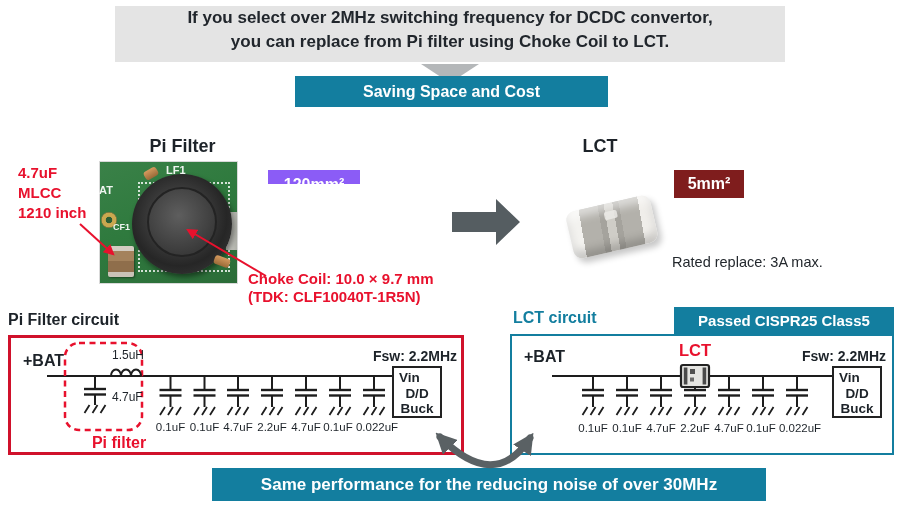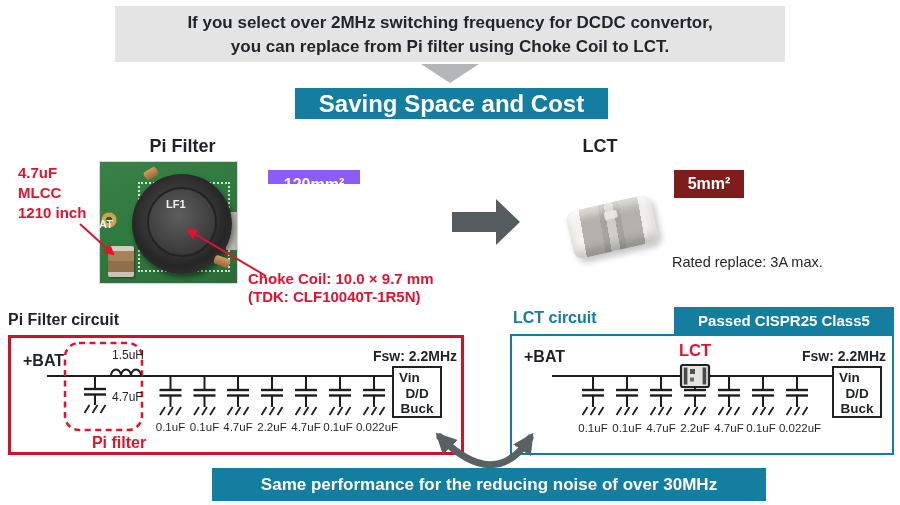--- a/index.html
+++ b/index.html
@@ -3,25 +3,25 @@
 <meta charset="utf-8">
 <style>
   html,body{margin:0;padding:0;background:#fff;}
   #slide{position:relative;width:900px;height:505px;background:#ffffff;overflow:hidden;
          font-family:"Liberation Sans",sans-serif;}
   .abs{position:absolute;}
 
   
   .banner-top{left:115px;top:6px;width:670px;height:56px;background:#E4E4E4;
     color:#21262C;font-weight:bold;font-size:17px;line-height:24px;text-align:center;
-    padding-top:5px;box-sizing:border-box;}
+    box-sizing:border-box;}
   .tri-down{left:421px;top:64px;width:0;height:0;border-left:29px solid transparent;
     border-right:29px solid transparent;border-top:19px solid #B4B7B9;}
   .banner-teal{background:#137E9F;color:#fff;font-weight:bold;text-align:center;}
-  .saving{left:295px;top:88px;width:313px;height:31px;font-size:24px;line-height:31px;}
+  .saving{left:295px;top:76px;width:313px;height:31px;font-size:16px;line-height:31px;}
   .cispr{left:674px;top:307px;width:220px;height:27px;font-size:15px;line-height:27px;}
   .bottom{left:212px;top:468px;width:554px;height:33px;font-size:17px;line-height:33px;}
 
   
   .h-dark{color:#1D2329;font-weight:bold;font-size:18px;text-align:center;}
   .pi-title{left:105px;top:136px;width:155px;}
   .lct-title{left:540px;top:136px;width:120px;}
   .ckt-title{font-weight:bold;font-size:16px;color:#1D2329;}
   .pi-ckt-title{left:8px;top:311px;}
   .lct-ckt-title{left:513px;top:309px;color:#137E9F;}
@@ -37,21 +37,21 @@
   .choke-note{left:248px;top:270px;font-size:15px;line-height:18px;}
   .lct-size{left:672px;top:217px;font-size:15px;}
   .spec{color:#23282D;font-size:14.5px;left:672px;}
   .pn{top:238px;letter-spacing:.4px;}
   .rated{top:254px;}
 
   
   .pcb{left:100px;top:162px;width:137px;height:121px;
     background:linear-gradient(155deg,#3A8148 0%,#2F7A3E 45%,#2B6C38 100%);
     box-shadow:0 0 0 1px rgba(0,0,0,.15);}
-  .pcb .silk{position:absolute;color:rgba(255,255,255,.92);font-weight:bold;z-index:3;margin-top:34px;}
+  .pcb .silk{position:absolute;color:rgba(255,255,255,.92);font-weight:bold;z-index:3;}
   .pcb .lf1{left:66px;top:2px;font-size:11px;}
   .pcb .bat{left:-1px;top:22px;font-size:11px;}
   .pcb .cf1{left:13px;top:60px;font-size:9px;}
   .silk-dots{left:38px;top:20px;width:92px;height:90px;border:2px dotted rgba(255,255,255,.8);
     box-sizing:border-box;z-index:1;position:absolute;}
   .via{position:absolute;left:1px;top:50px;width:16px;height:16px;border-radius:50%;
     background:radial-gradient(circle,#2E5E35 0 26%,#CAA84F 32% 62%,#8A7A40 66% 74%,#2E5E35 78%);z-index:2;}
   .mlcc{position:absolute;left:8px;top:84px;width:26px;height:31px;border-radius:2px;z-index:4;
     background:linear-gradient(180deg,#D3CCC1 0 16%,#A4825C 16% 50%,#8F6E4B 50% 84%,#C9C2B7 84% 100%);
     box-shadow:1px 1px 2px rgba(0,0,0,.4);}

